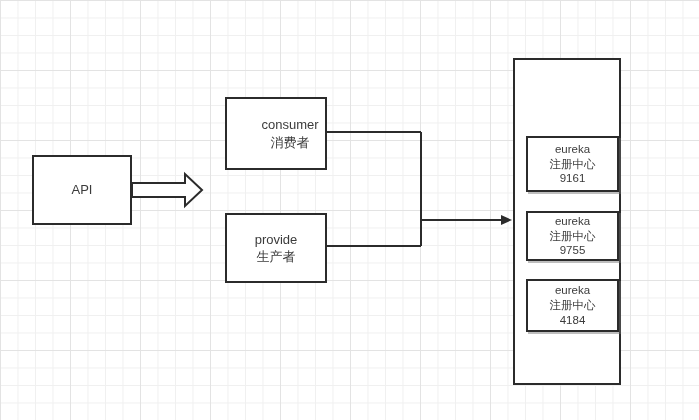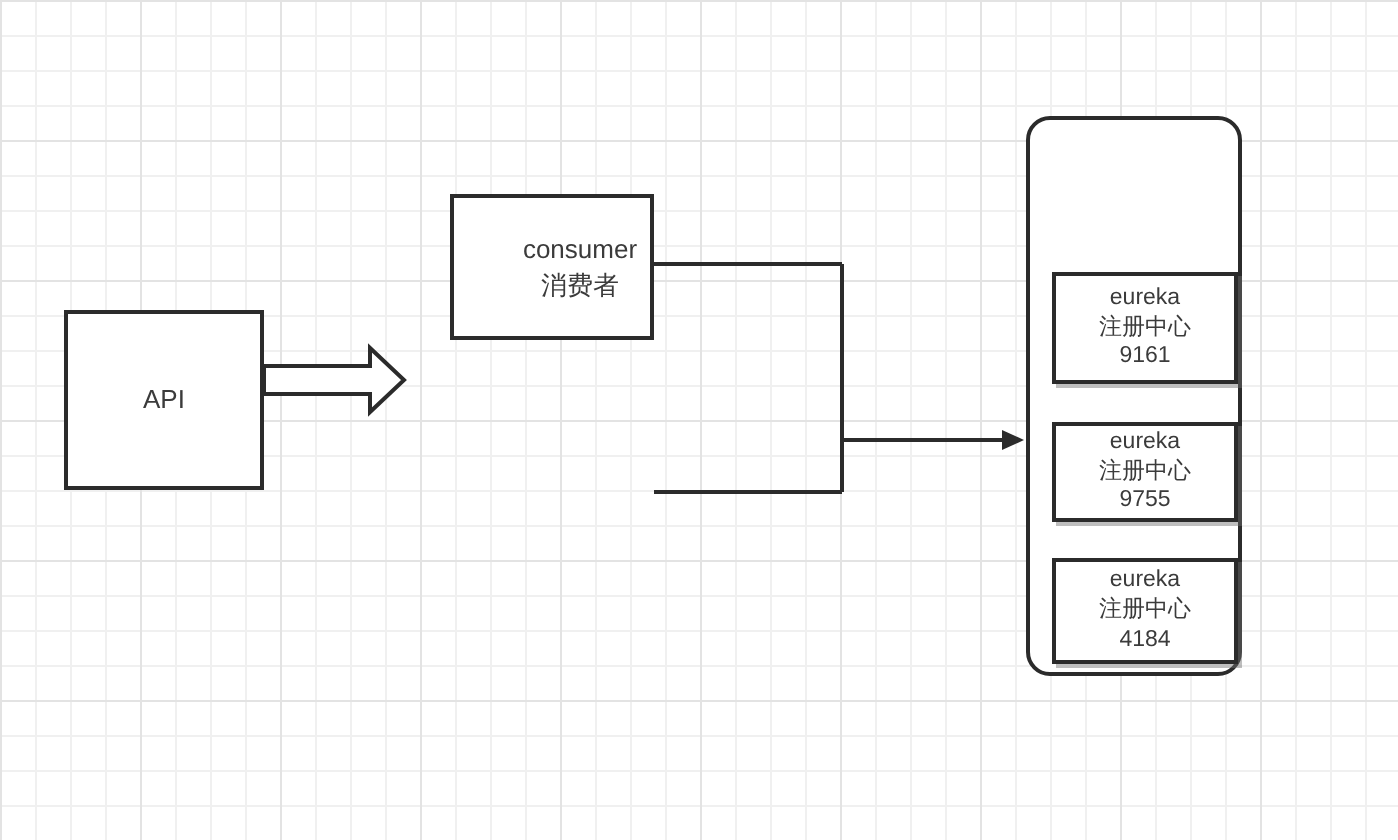--- a/index.html
+++ b/index.html
@@ -51,21 +51,21 @@
   .node .line {
     display: block;
     white-space: nowrap;
   }
 
   
   #api-node {
     left: 32px;
     top: 155px;
     width: 100px;
-    height: 90px;
+    height: 70px;
     font-size: 13px;
   }
 
   
   #consumer-node {
     left: 225px;
     top: 97px;
     width: 102px;
     height: 73px;
     font-size: 13px;
@@ -78,25 +78,25 @@
     height: 70px;
     font-size: 13px;
   }
 
   
   #registry-cluster {
     position: absolute;
     left: 513px;
     top: 58px;
     width: 108px;
-    height: 280px;
+    height: 327px;
     box-sizing: border-box;
     background: #ffffff;
     border: 2px solid #2b2b2b;
-    border-radius: 12px;
+    border-radius: 0;
   }
 
   .registry-node {
     position: absolute;
     left: 11px;
     width: 93px;
     box-sizing: border-box;
     background: #ffffff;
     border: 2px solid #2b2b2b;
     box-shadow: 2px 2px 0 rgba(110,110,110,0.45);
@@ -144,20 +144,24 @@
 
   <div id="api-node" class="node">
     <span class="line">API</span>
   </div>
 
   <div id="consumer-node" class="node">
     <span class="line">consumer</span>
     <span class="line">消费者</span>
   </div>
 
+  <div id="provider-node" class="node">
+    <span class="line">provide</span>
+    <span class="line">生产者</span>
+  </div>
 
   <div id="registry-cluster">
 
     <div id="registry-node-0" class="registry-node">
       <span class="line">eureka</span>
       <span class="line">注册中心</span>
       <span class="line">9161</span>
     </div>
 
     <div id="registry-node-1" class="registry-node">

